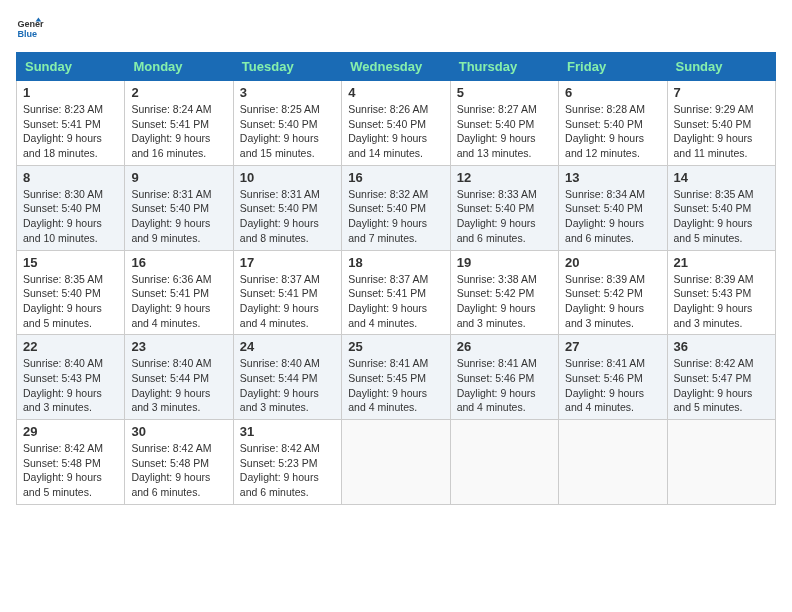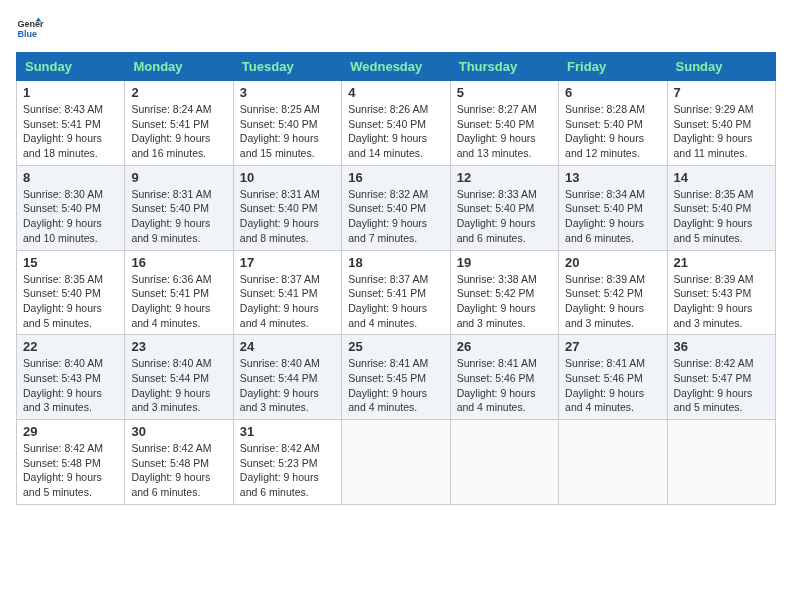--- a/index.html
+++ b/index.html
@@ -105,21 +105,21 @@
         <th>Wednesday</th>
         <th>Thursday</th>
         <th>Friday</th>
         <th>Sunday</th>
       </tr>
   </thead>
   <tbody id="calendar-body">
       <tr>
         <td>
           <span class="day-number">1</span>
-          <div class="cell-content"><span>Sunrise: 8:43 AM</span><br><span>Sunset: 5:41 PM</span><br><span>Daylight: 9 hours and 18 minutes.</span></div>
+          <div class="cell-content"><span>Sunrise: 8:23 AM</span><br><span>Sunset: 5:41 PM</span><br><span>Daylight: 9 hours and 18 minutes.</span></div>
         </td>
         <td>
           <span class="day-number">2</span>
           <div class="cell-content"><span>Sunrise: 8:24 AM</span><br><span>Sunset: 5:41 PM</span><br><span>Daylight: 9 hours and 16 minutes.</span></div>
         </td>
         <td>
           <span class="day-number">3</span>
           <div class="cell-content"><span>Sunrise: 8:25 AM</span><br><span>Sunset: 5:40 PM</span><br><span>Daylight: 9 hours and 15 minutes.</span></div>
         </td>
         <td>

